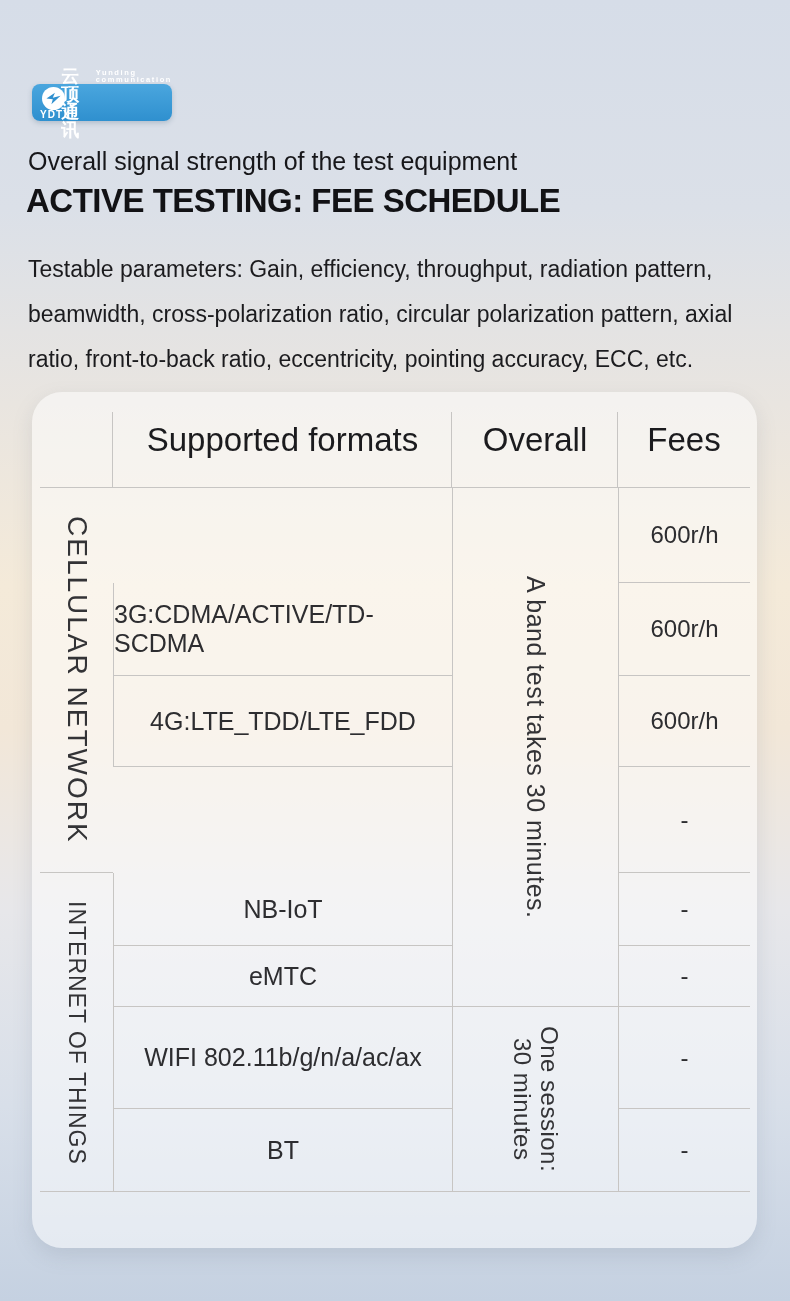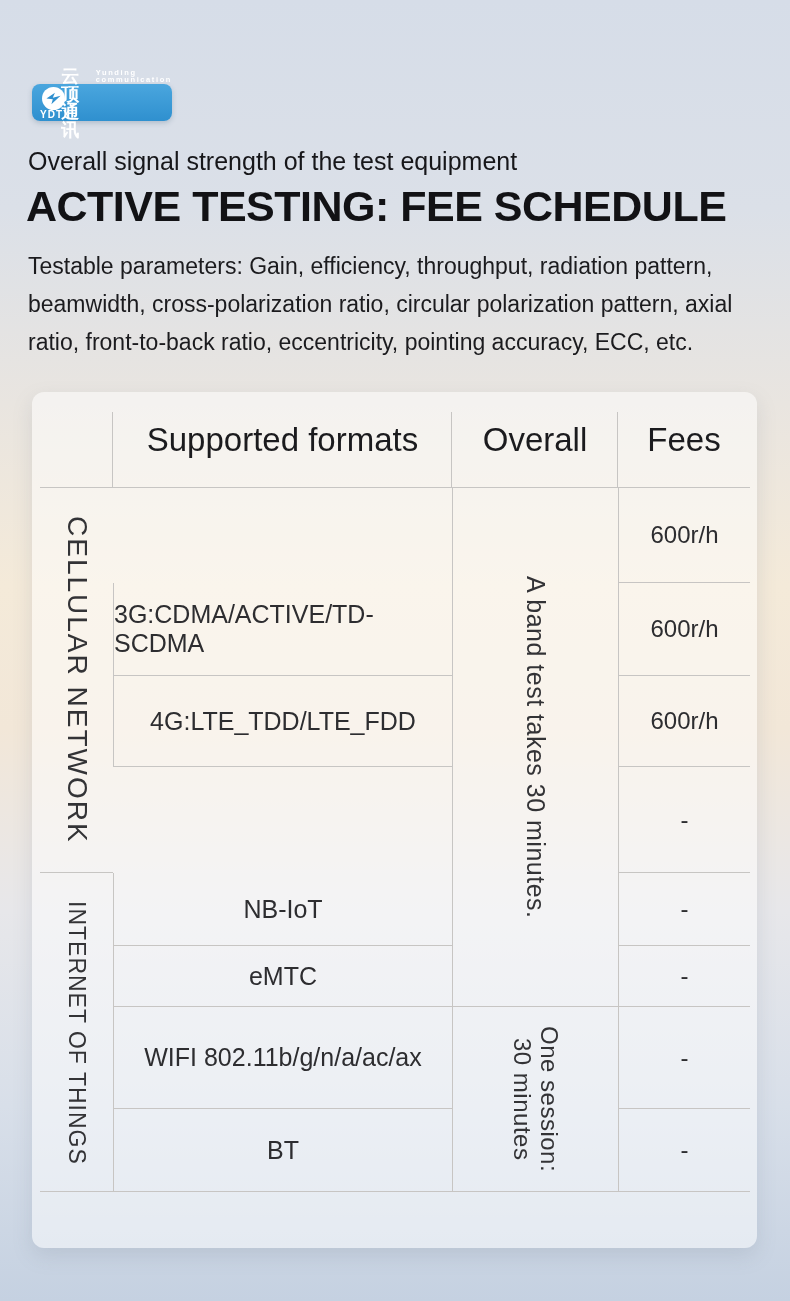--- a/index.html
+++ b/index.html
@@ -38,32 +38,32 @@
     position:absolute;left:0;bottom:1px;width:30px;text-align:right;
     font-size:10px;font-weight:bold;color:#fff;
     font-family:Liberation Sans, sans-serif;letter-spacing:1px;
   }
   .logo-text{margin-left:5px;display:flex;flex-direction:row;line-height:1;justify-content:space-between;}
   .logo-cn{font-size:18px;font-weight:bold;color:#fff;letter-spacing:3px;}
   .logo-en{font-size:7.5px;color:#fff;letter-spacing:1.6px;margin-top:2px;font-weight:bold;}
   
   .subtitle{position:absolute;left:28px;top:147px;font-size:25px;color:#17171a;}
   .title{
-    position:absolute;left:26px;top:182px;font-size:43px;font-weight:700;
+    position:absolute;left:26px;top:182px;font-size:33px;font-weight:700;
     letter-spacing:-.5px;color:#121215;white-space:nowrap;
   }
   .descr{
     position:absolute;left:28px;top:247px;width:742px;
-    font-size:23px;line-height:38px;color:#1b1b1e;
+    font-size:23px;line-height:45px;color:#1b1b1e;
   }
   
   .card{
     position:absolute;left:32px;top:392px;width:725px;height:856px;
     background:rgba(255,255,255,.5);
-    border-radius:12px;
+    border-radius:30px;
     box-shadow:0 8px 20px rgba(110,120,140,.18);
   }
   .table{
     margin-left:8px;width:710px;
     display:grid;
     grid-template-columns:73px 339px 166px 132px;
     grid-template-rows:96px 95px 93px 91px 106px 73px 61px 102px 83px;
     grid-template-areas:
       "sp  thf thd thfee"
       "g1  f1  da  fee1"

